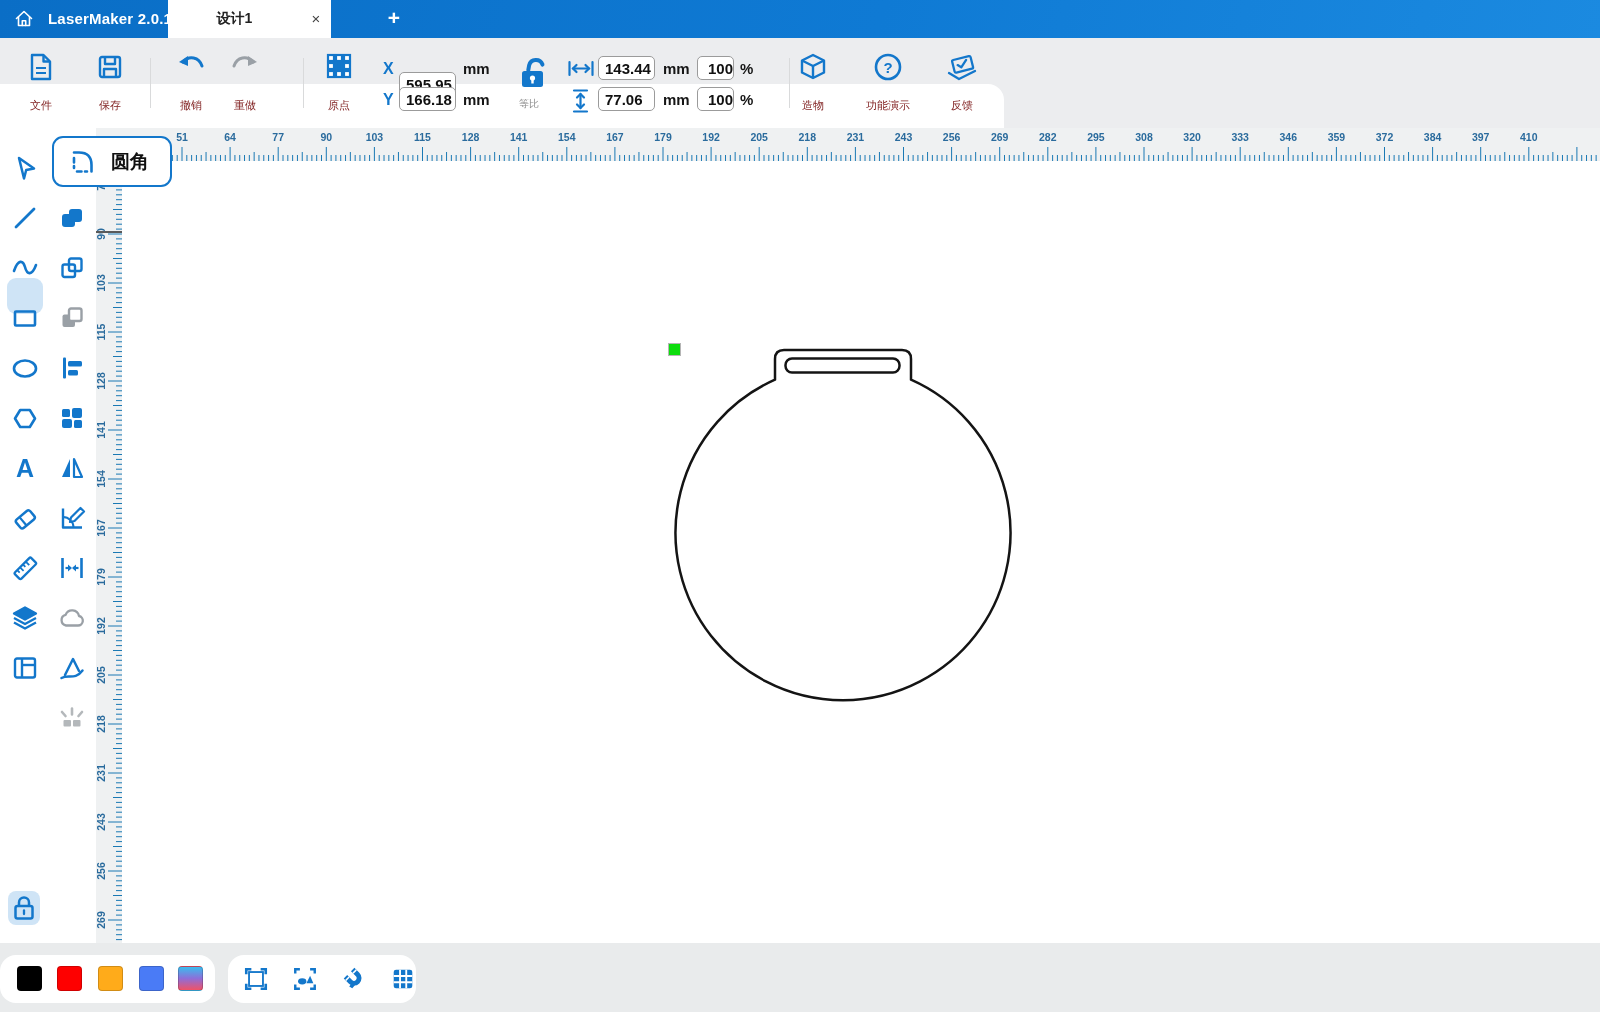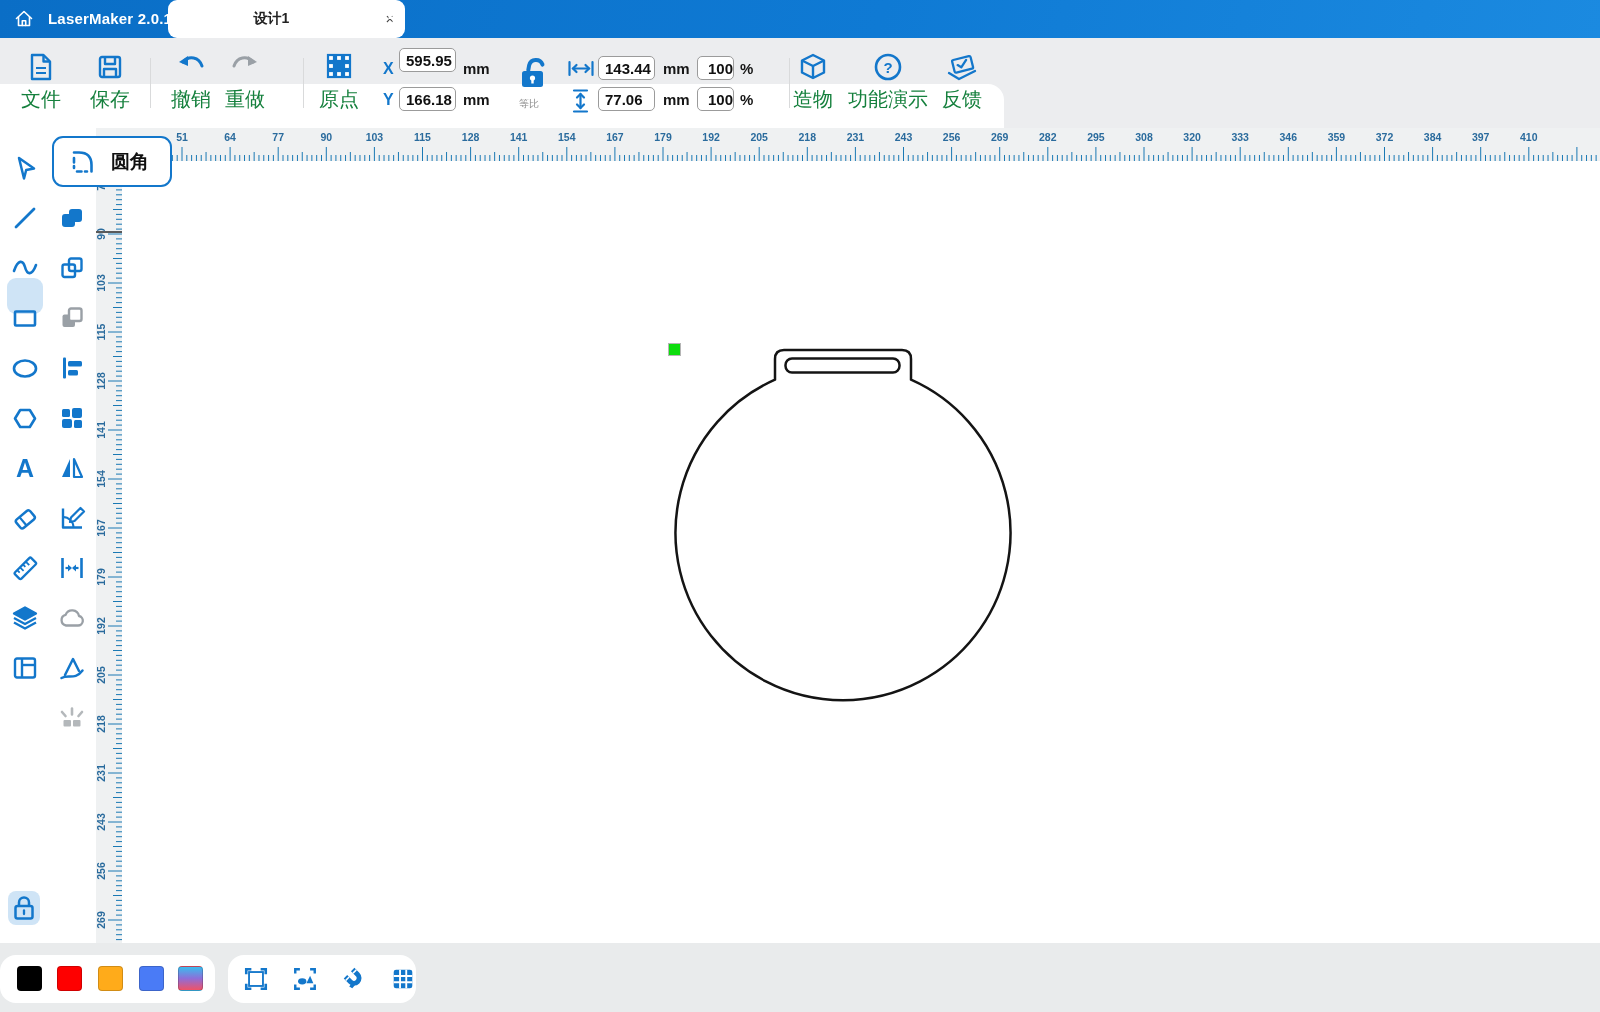--- a/index.html
+++ b/index.html
@@ -4,30 +4,30 @@
 <style>
   * { margin:0; padding:0; box-sizing:border-box; }
   html,body { width:1600px; height:1012px; font-family:"Liberation Sans",sans-serif; background:#fff; overflow:hidden; position:relative; }
   .abs { position:absolute; }
 
   
   #titlebar { left:0; top:0; width:1600px; height:38px;
     background:linear-gradient(105deg,#0a6ec6 0%,#0f7ad4 55%,#1b8ae0 100%); }
   #home-btn { left:8px; top:5px; width:32px; height:28px; display:flex; align-items:center; justify-content:center; }
   #app-title { left:48px; top:0; height:38px; line-height:38px; color:#fff; font-size:15px; font-weight:bold; letter-spacing:.2px; }
-  #doc-tab { left:168px; top:0; width:237px; height:38px; background:#fff; display:flex; align-items:center;border-radius:9px; }
+  #doc-tab { left:168px; top:0; width:163px; height:38px; background:#fff; display:flex; align-items:center; }
   #doc-tab .tab-label { flex:1; text-align:center; font-size:14px; font-weight:bold; color:#222; }
   #tab-close { width:30px; height:38px; line-height:38px; text-align:center; color:#444; font-size:15px; cursor:pointer; }
   #tab-add { left:376px; top:0; width:36px; height:38px; line-height:36px; text-align:center; color:#fff; font-size:21px; font-weight:bold; }
 
   
   #toolbar-zone { left:0; top:38px; width:1600px; height:90px; background:#ecedef; }
   #toolbar-panel { left:0; top:46px; width:1004px; height:76px; background:#fff; border-radius:0 16px 16px 0; }
   .tbtn { position:absolute; top:50px; width:68px; height:66px; display:flex; flex-direction:column; align-items:center; justify-content:space-between; padding:2px 0 3px; cursor:pointer; }
-  .tbtn .tlabel { font-size:20px; color:#15803d; white-space:nowrap; }
+  .tbtn .tlabel { font-size:11px; color:#7f1d1d; white-space:nowrap; }
   .tdivider { position:absolute; top:58px; width:1px; height:50px; background:#d9dadb; }
   .xy-label { position:absolute; font-size:16px; font-weight:bold; color:#1377cb; }
   .num-input { position:absolute; width:57px; height:24px; border:1.5px solid #9b9b9b; border-radius:5px; background:#fff;
     font-family:"Liberation Sans",sans-serif; font-size:15px; font-weight:bold; color:#111; padding-left:6px; }
   .pct-input { width:37px; padding-left:7px; text-align:right; }
   .unit { position:absolute; font-size:15px; font-weight:bold; color:#161616; }
   #ratio-lock { left:514px; top:55px; width:40px; height:38px; display:flex; align-items:center; justify-content:center; cursor:pointer; }
   #ratio-label { left:503px; top:97px; width:52px; text-align:center; font-size:10px; color:#8c8c8c; }
 
   
@@ -143,21 +143,21 @@
         <rect x="3" y="19" width="6" height="6"></rect>
           <rect x="11" y="19" width="6" height="6"></rect>
           <rect x="19" y="19" width="6" height="6"></rect>
       </g>
     </svg>
   </span>
   <span class="tlabel">原点</span>
 </div>
 
 <span class="xy-label" style="left:383px; top:60px">X</span>
-<input class="num-input" style="left: 399px; top: 48px;" value="595.95">
+<input class="num-input" style="left: 399px; top: 72px;" value="595.95">
 <span class="unit" style="left:463px; top:60px">mm</span>
 <span class="xy-label" style="left:383px; top:91px">Y</span>
 <input class="num-input" style="left: 399px; top: 87px;" value="166.18">
 <span class="unit" style="left:463px; top:91px">mm</span>
 
 <div id="ratio-lock" class="abs">
   <span>
     <svg width="38" height="38" viewBox="0 0 38 38" fill="none">
       <g transform="rotate(10 24 12)">
         <path d="M14,17 V12 A7,7 0 0 1 27,9" stroke="#1377cb" stroke-width="4" stroke-linecap="round"></path>

